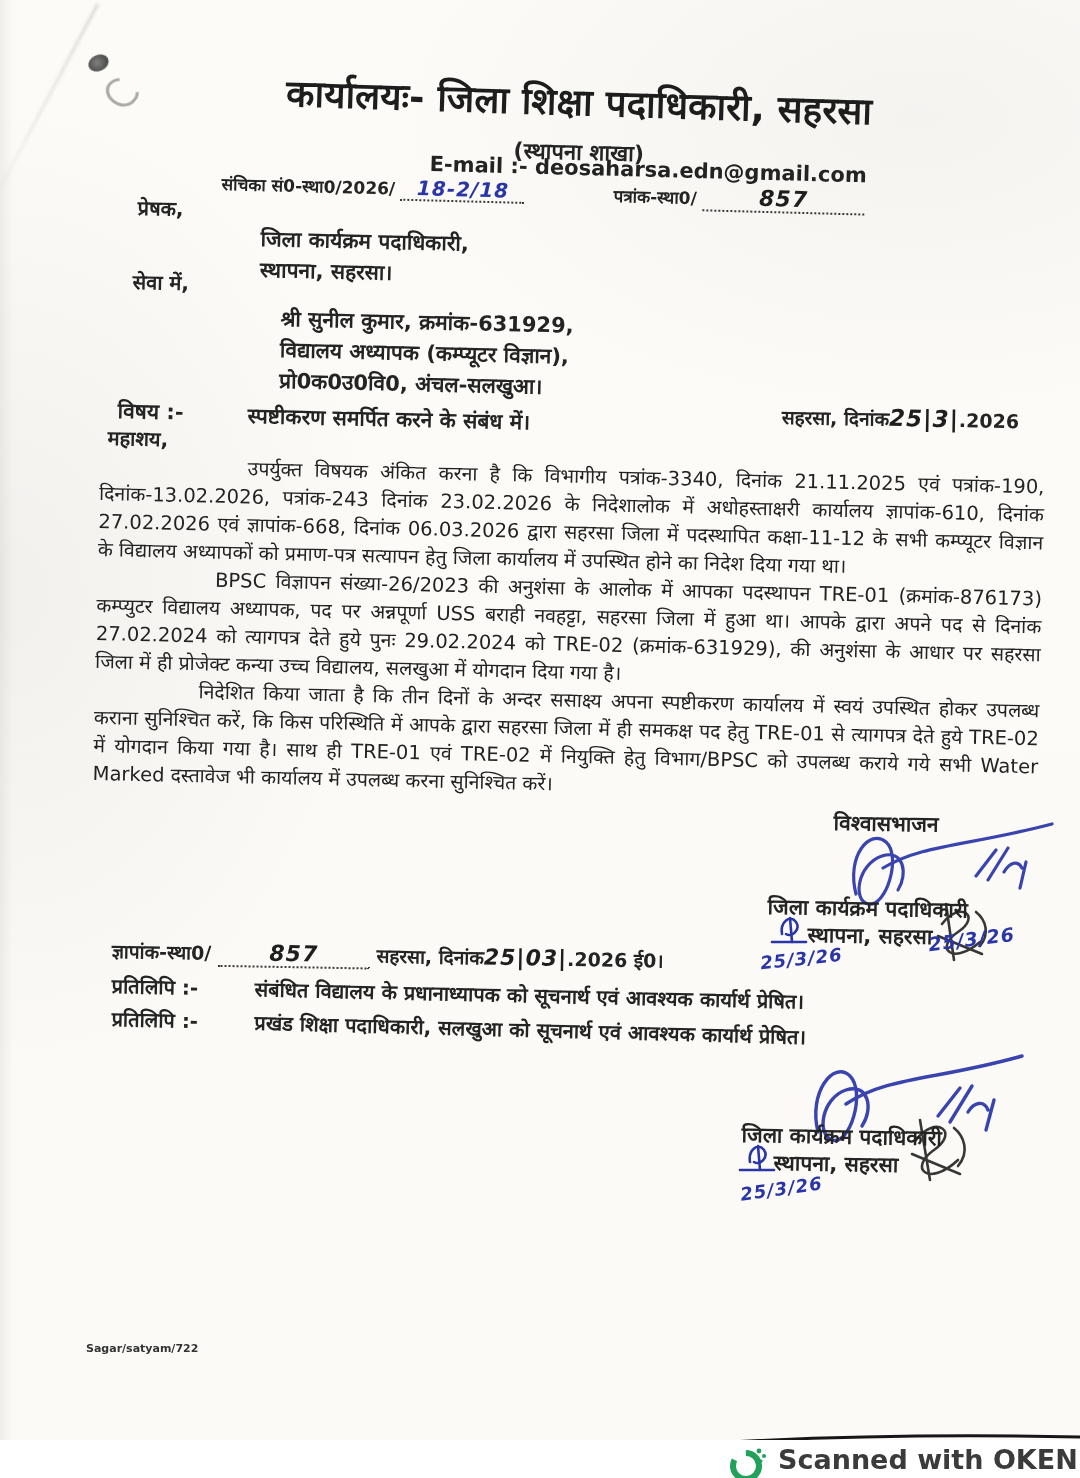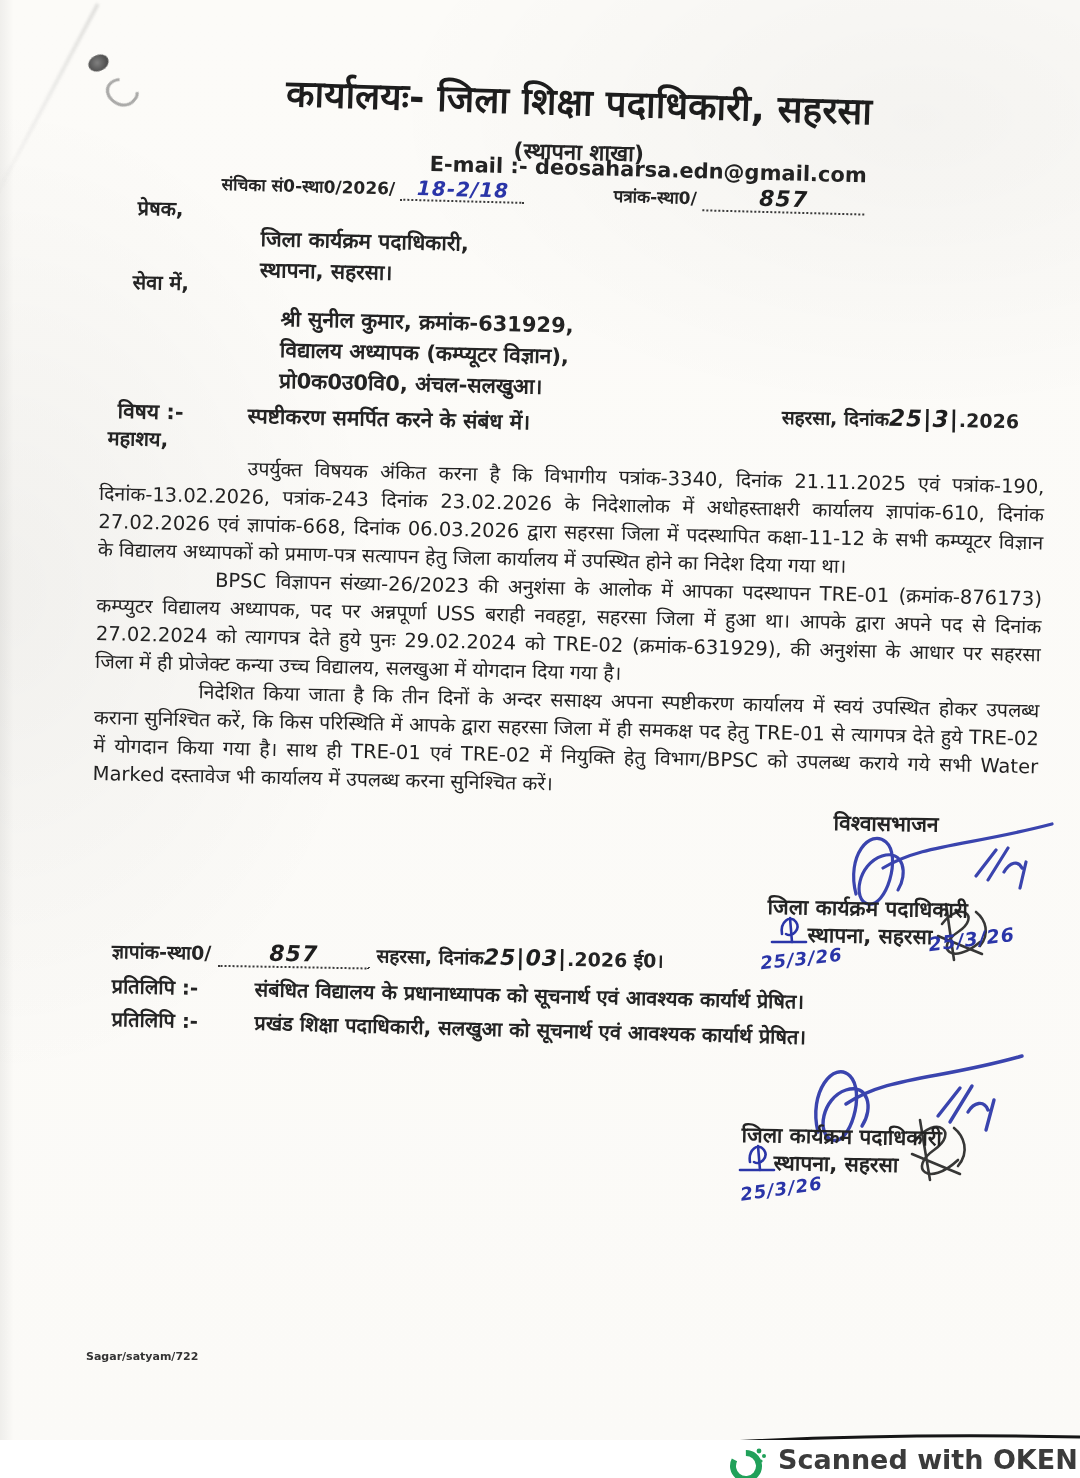--- a/index.html
+++ b/index.html
@@ -150,21 +150,21 @@
     </g>
   </svg>
   <svg class="sig-svg" style="left:900px;top:1110px;" width="100" height="80" viewBox="0 0 100 80">
     <g fill="none" stroke="#222222" stroke-width="2.6" stroke-linecap="round" opacity="0.9">
       <path d="M16,30 c20,-26 44,-8 18,10 c-26,18 -6,38 24,10"></path>
       <path d="M12,44 l48,20 m-40,-54 l10,60 m24,-52 c10,8 16,24 4,38"></path>
     </g>
   </svg>
   <div class="abs hw hw-blue" style="left:740px;top:1178px;font-size:18px;transform:rotate(-8deg);">25/3/26</div>
 
-  <div class="abs refcode" style="left:86px;top:1342px;margin-top:8px;">Sagar/satyam/722</div>
+  <div class="abs refcode" style="left:86px;top:1342px;">Sagar/satyam/722</div>
 
   <svg class="sig-svg" style="left:0;top:1415px;" width="1080" height="50" viewBox="0 0 1080 50">
     <path d="M560,40 Q800,16 1080,22" fill="none" stroke="#161616" stroke-width="3"></path>
   </svg>
   <div class="scan-strip">
     <svg style="position:absolute;left:728px;top:4px;" width="40" height="40" viewBox="0 0 40 40">
       <circle cx="18" cy="22" r="13" fill="none" stroke="#21a15a" stroke-width="6" stroke-dasharray="58 14" transform="rotate(-50 18 22)"></circle>
       <circle cx="31" cy="7" r="2.4" fill="#21a15a"></circle>
       <circle cx="36" cy="12" r="2" fill="#21a15a"></circle>
       <circle cx="33" cy="17" r="1.6" fill="#21a15a"></circle>

